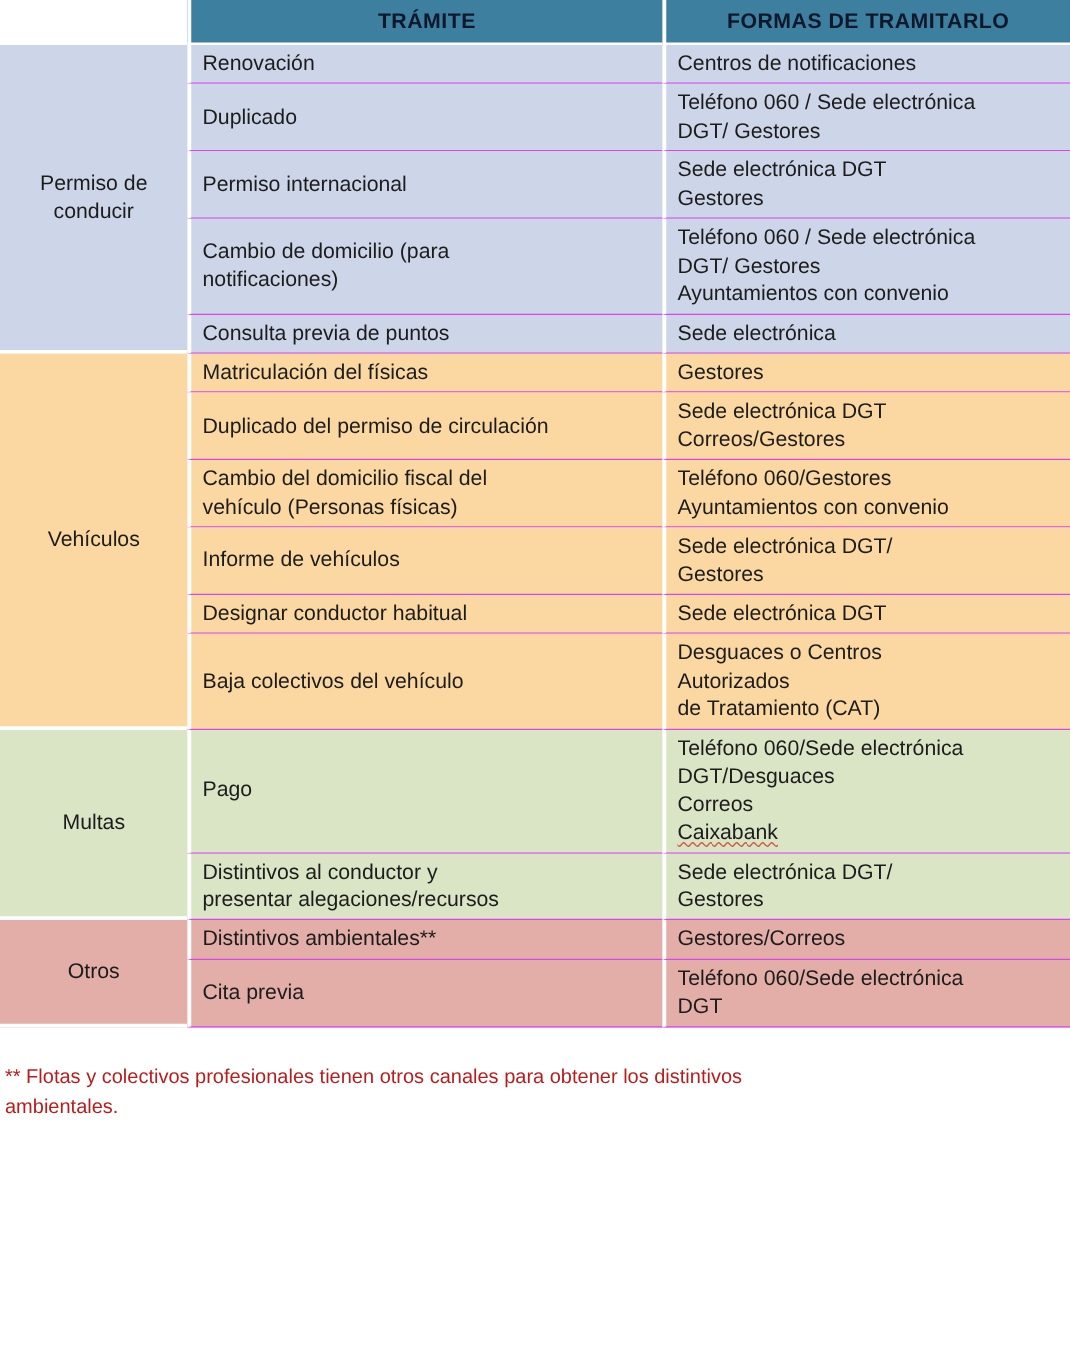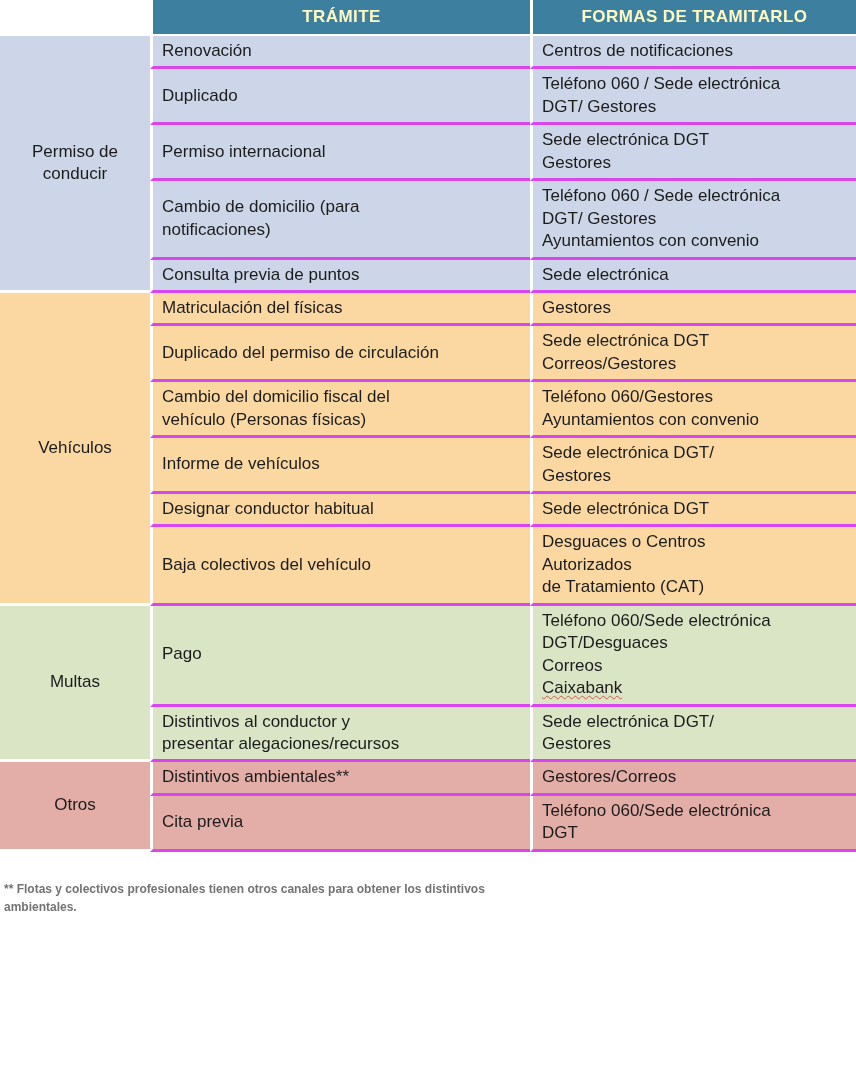--- a/index.html
+++ b/index.html
@@ -28,21 +28,21 @@
     table-layout: fixed;
   }
 
   col.c-cat { width: 150px; }
   col.c-tra { width: 380px; }
   col.c-for { width: 326px; }
 
   
   thead th {
     background: #3c7f9f;
-    color: #fef9c3;
+    color: #0f172a;
     font-size: 17px;
     font-weight: bold;
     letter-spacing: 0.4px;
     text-align: center;
     padding: 6px 0 7px 0;
     height: 21px;
     border-left: 3px solid #ffffff;
     border-bottom: 2px solid #ffffff;
     vertical-align: middle;
   }
@@ -52,21 +52,21 @@
     border-bottom: none;
   }
 
   
   tbody td {
     font-size: 17px;
     color: #1c1c1c;
     vertical-align: middle;
     padding: 4px 0 4px 9px;
     border-left: 3px solid #ffffff;
-    border-bottom: 3px solid #d946ef;
+    border-bottom: 1px solid #d946ef;
     line-height: 1.32;
   }
   tbody td.cat {
     text-align: center;
     font-weight: normal;
     font-size: 17px;
     padding-left: 0;
     border-left: none;
     border-bottom: 3px solid #ffffff;
     margin-left: 41px;
@@ -84,23 +84,23 @@
     text-decoration: underline;
     text-decoration-style: wavy;
     text-decoration-color: #d05b4a;
     text-decoration-thickness: 1px;
     text-underline-offset: 2px;
   }
 
   
   .footnote {
     margin: 28px 0 0 4px;
-    font-size: 12px;
-    color: #737373;
-    font-weight: bold;
+    font-size: 16px;
+    color: #b91c1c;
+    font-weight: normal;
     line-height: 1.55;
     width: 840px;
   }
   .footnote .fn-line { display: block; }
 </style>
 </head>
 <body>
 
 <div id="page">
 

